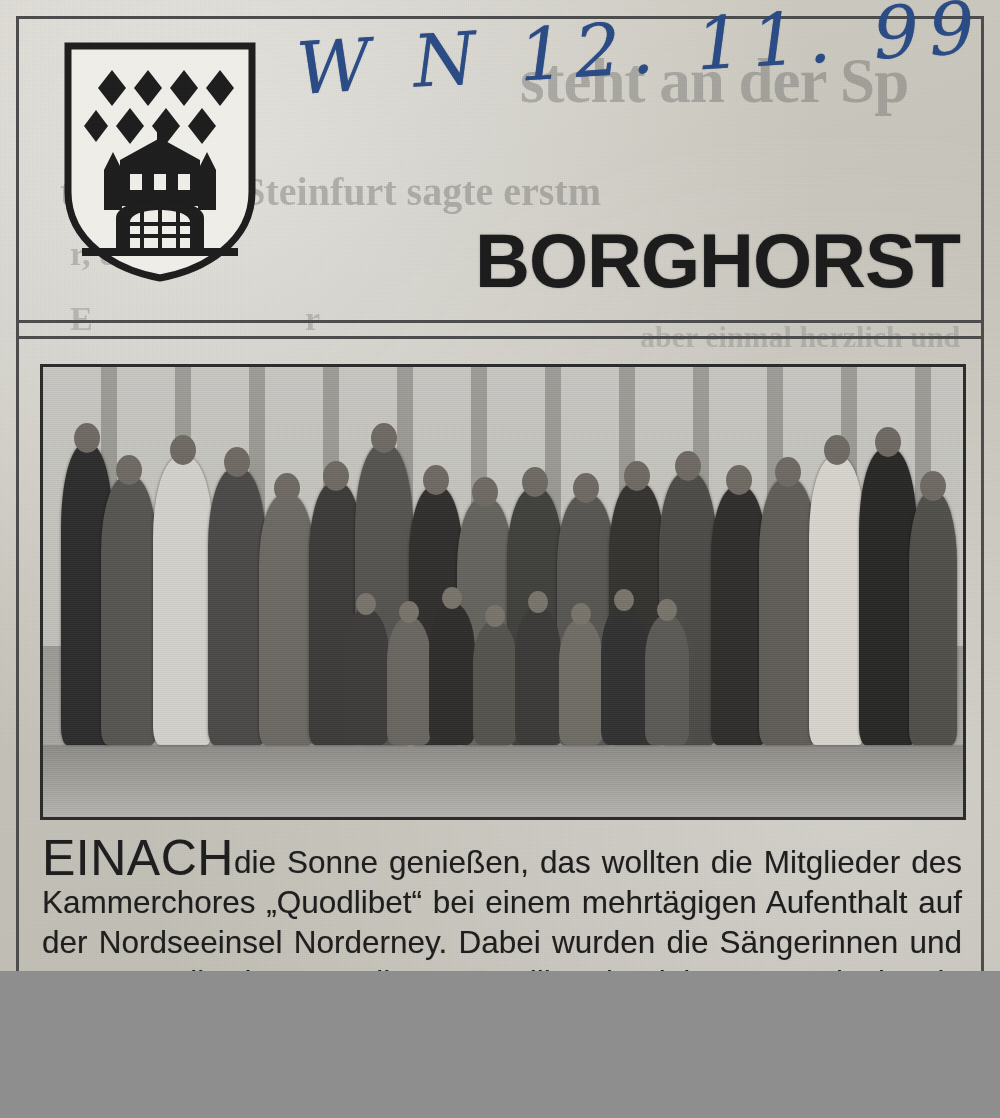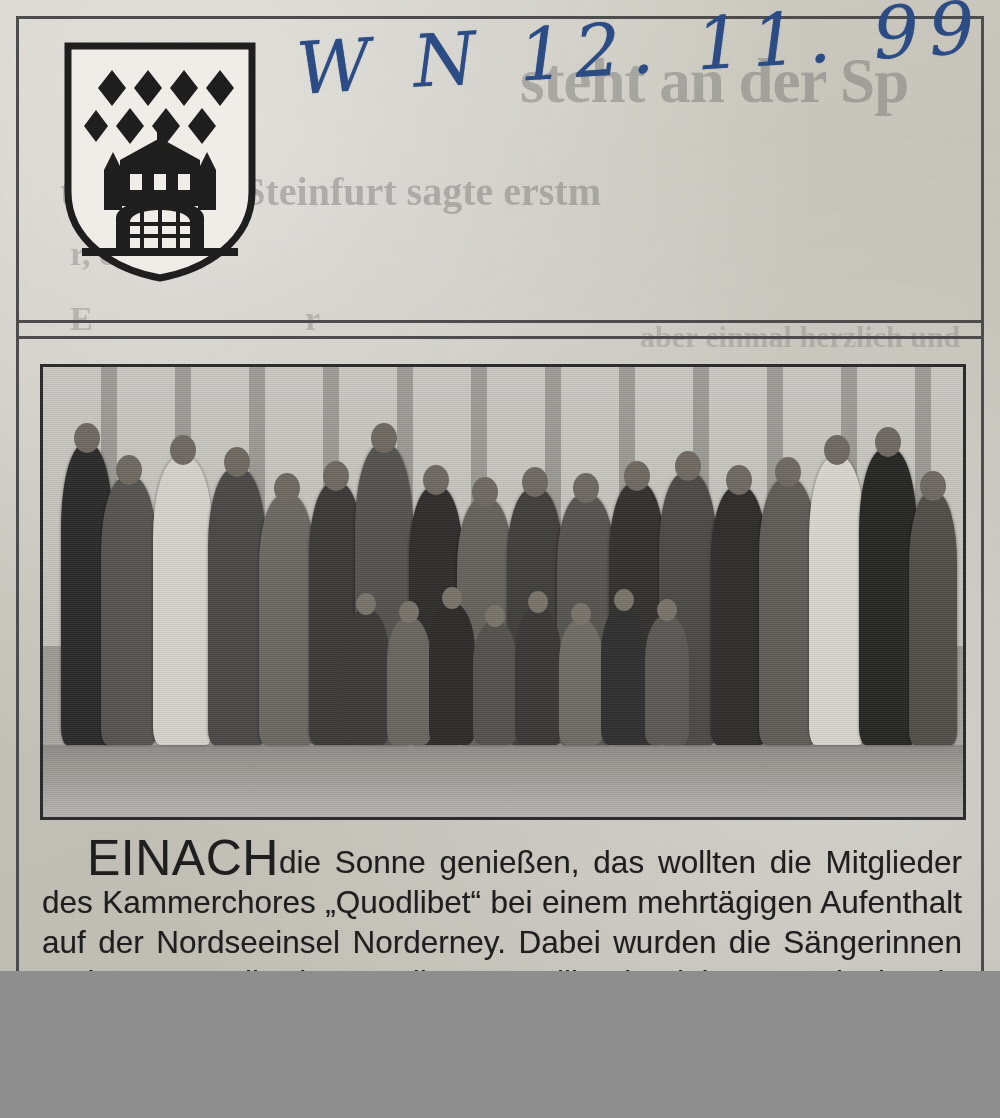--- a/index.html
+++ b/index.html
@@ -192,21 +192,20 @@
     color: #1d1d1d;
     text-align: justify;
     text-shadow: 0 0 1px rgba(0,0,0,0.25);
   }
   .caption .lead {
     font-size: 50px;
     font-weight: normal;
     letter-spacing: 0.5px;
     line-height: 40px;
     vertical-align: -2px;
-    margin-left: 45px;
   }
 </style>
 </head>
 <body>
 
 <div class="page">
   <div class="paper"></div>
 
   <div class="ghost ghost-1">steht an der Sp</div>
   <div class="ghost ghost-2">tadtwerke Steinfurt sagte erstm</div>
@@ -257,20 +256,21 @@
         <g stroke="#1d1d1d" stroke-width="4">
           <line x1="78" y1="166" x2="78" y2="206"></line>
           <line x1="96" y1="162" x2="96" y2="206"></line>
           <line x1="114" y1="166" x2="114" y2="206"></line>
           <line x1="66" y1="182" x2="126" y2="182"></line>
           <line x1="66" y1="194" x2="126" y2="194"></line>
         </g>
         <path d="M18 206 H174 V214 H18 Z" fill="#1d1d1d"></path>
       </svg>
     </div>
+    <div class="masthead-title">BORGHORST</div>
   </div>
 
   <div class="handwriting">W N 12. 11. 99</div>
 
   <div class="photo-frame">
     <div class="photo-bg"></div>
     <div class="photo-wall"></div>
     <div class="photo-floor"></div>
 
     <div class="fig head" style="left:18px;  width:52px;  height:300px; background:#2b2b2b;"></div>

